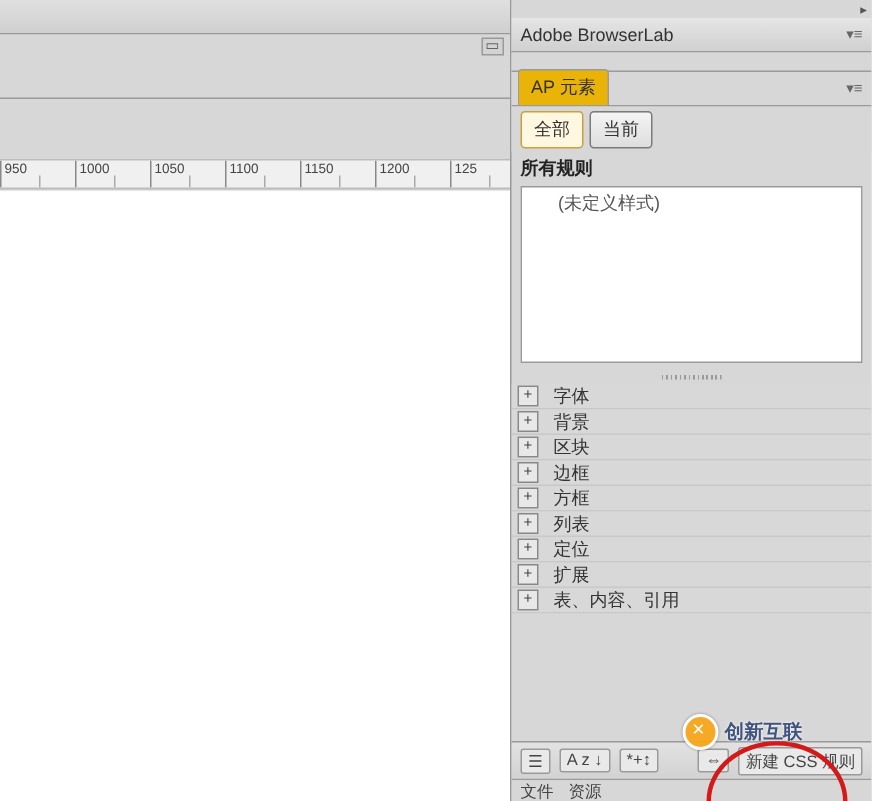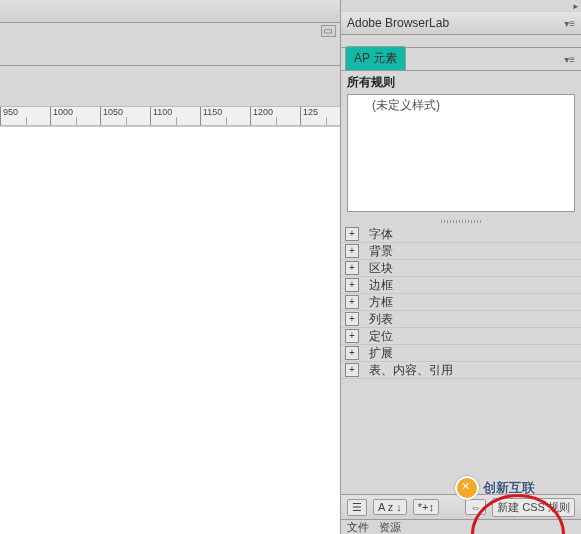--- a/index.html
+++ b/index.html
@@ -42,21 +42,21 @@
 
 .rstrip{height:12px;background:var(--panel-bg);display:flex;justify-content:flex-end;align-items:center;padding-right:3px;}
 .rstrip span{font-size:9px;color:#555;}
 .panel-title{height:22px;display:flex;align-items:center;justify-content:space-between;
   background:linear-gradient(#e5e5e5,#d0d0d0);border-bottom:1px solid var(--panel-border);
   padding:0 6px;font-size:12px;color:#333;}
 .panel-title .menu{font-size:10px;color:#666;}
 
 .tabs{height:22px;display:flex;align-items:flex-end;background:var(--panel-bg);border-bottom:1px solid var(--panel-border);
   padding-left:4px;}
-.tab{padding:3px 8px;border:1px solid var(--panel-border);border-bottom:none;background:#14b8a6;
+.tab{padding:3px 8px;border:1px solid var(--panel-border);border-bottom:none;background:#eab308;
   margin-right:2px;border-radius:3px 3px 0 0;font-size:12px;}
 .tab.active{background:linear-gradient(#f7f7f7,#e8e8e8);font-weight:normal;}
 .tab-menu{margin-left:auto;margin-right:6px;font-size:10px;color:#666;align-self:center;}
 
 .btnrow{height:30px;display:flex;align-items:center;padding:0 6px;gap:4px;background:var(--panel-bg);}
 .pillbtn{border:1px solid var(--panel-border-dk);padding:3px 8px;font-size:12px;border-radius:3px;
   background:linear-gradient(#f4f4f4,#dedede);}
 .pillbtn.sel{background:var(--sel-bg);border-color:#c9a23f;}
 
 .section-lbl{padding:3px 6px;font-weight:bold;color:#222;}
@@ -124,20 +124,24 @@
       <span>Adobe BrowserLab</span>
       <span class="menu">▾≡</span>
     </div>
     <div style="height:12px;background:var(--panel-bg);border-bottom:1px solid var(--panel-border);"></div>
 
     <div class="tabs">
       <div class="tab">AP 元素</div>
       <span class="tab-menu">▾≡</span>
     </div>
 
+    <div class="btnrow">
+      <div class="pillbtn sel">全部</div>
+      <div class="pillbtn">当前</div>
+    </div>
 
     <div class="section-lbl">所有规则</div>
     <div class="rules-box">
       <div class="rule">(未定义样式)</div>
     </div>
 
     <div class="splitter">
         <div class="grip"></div>
       </div>
 

